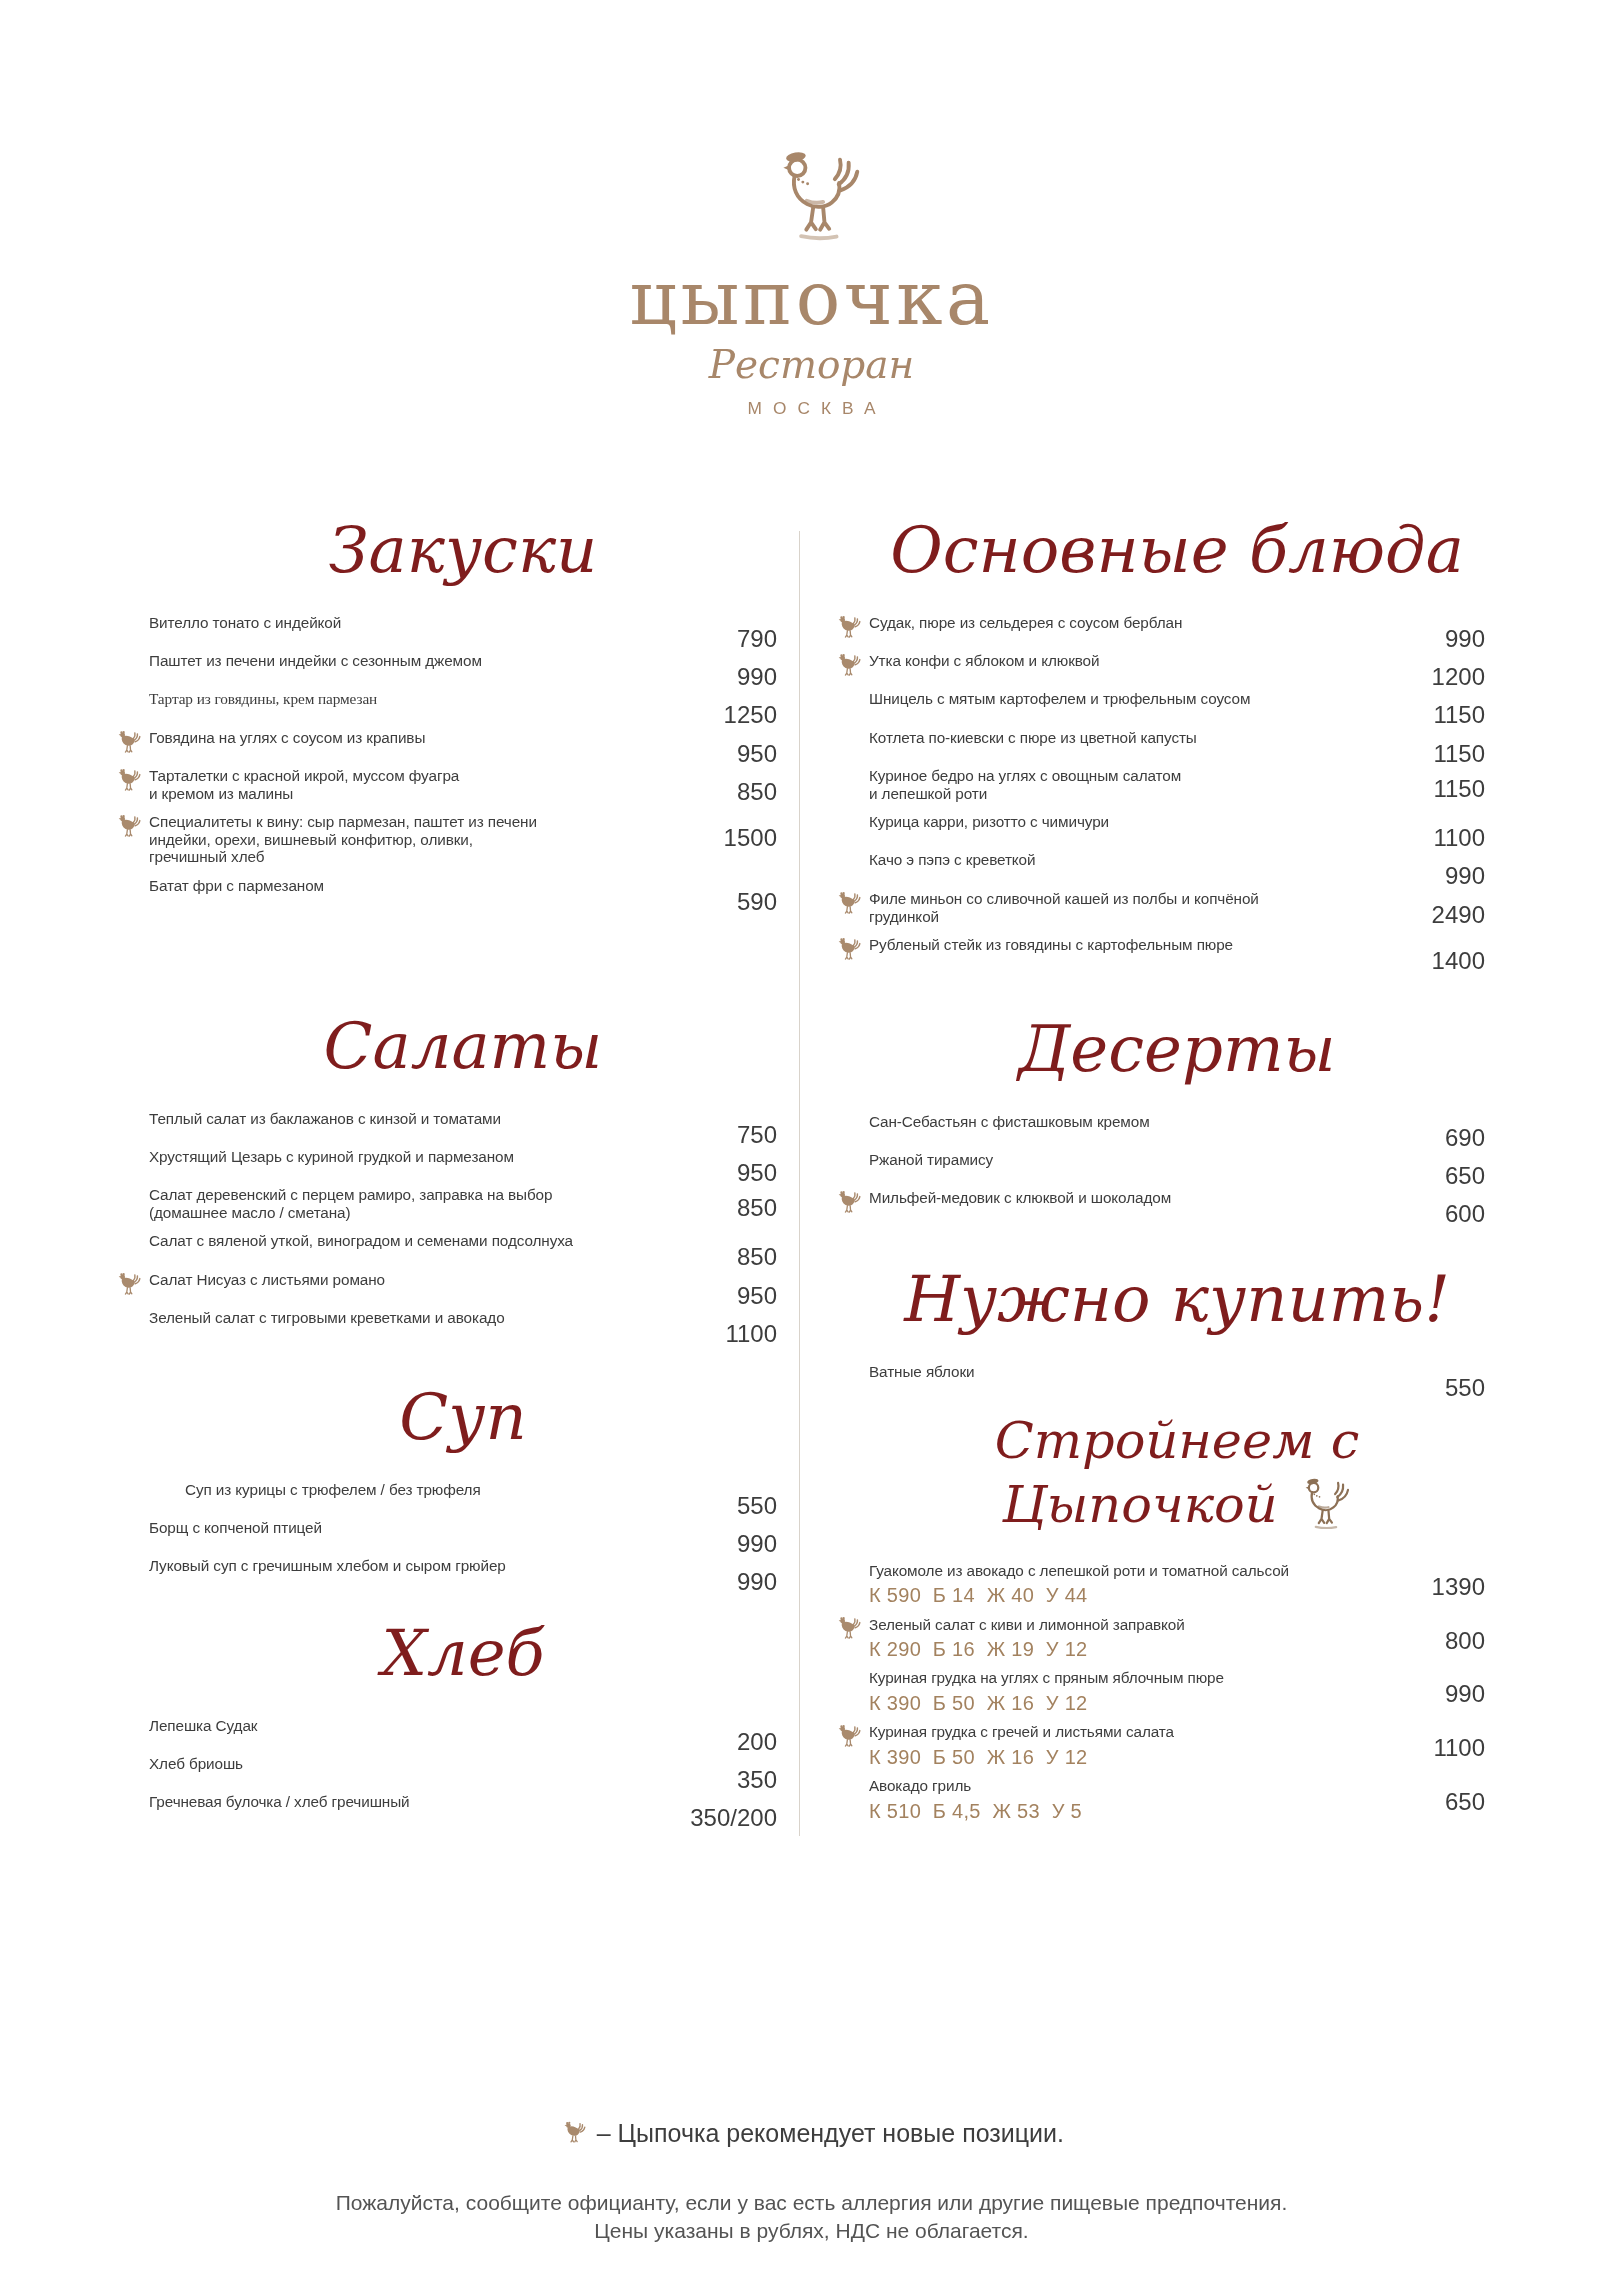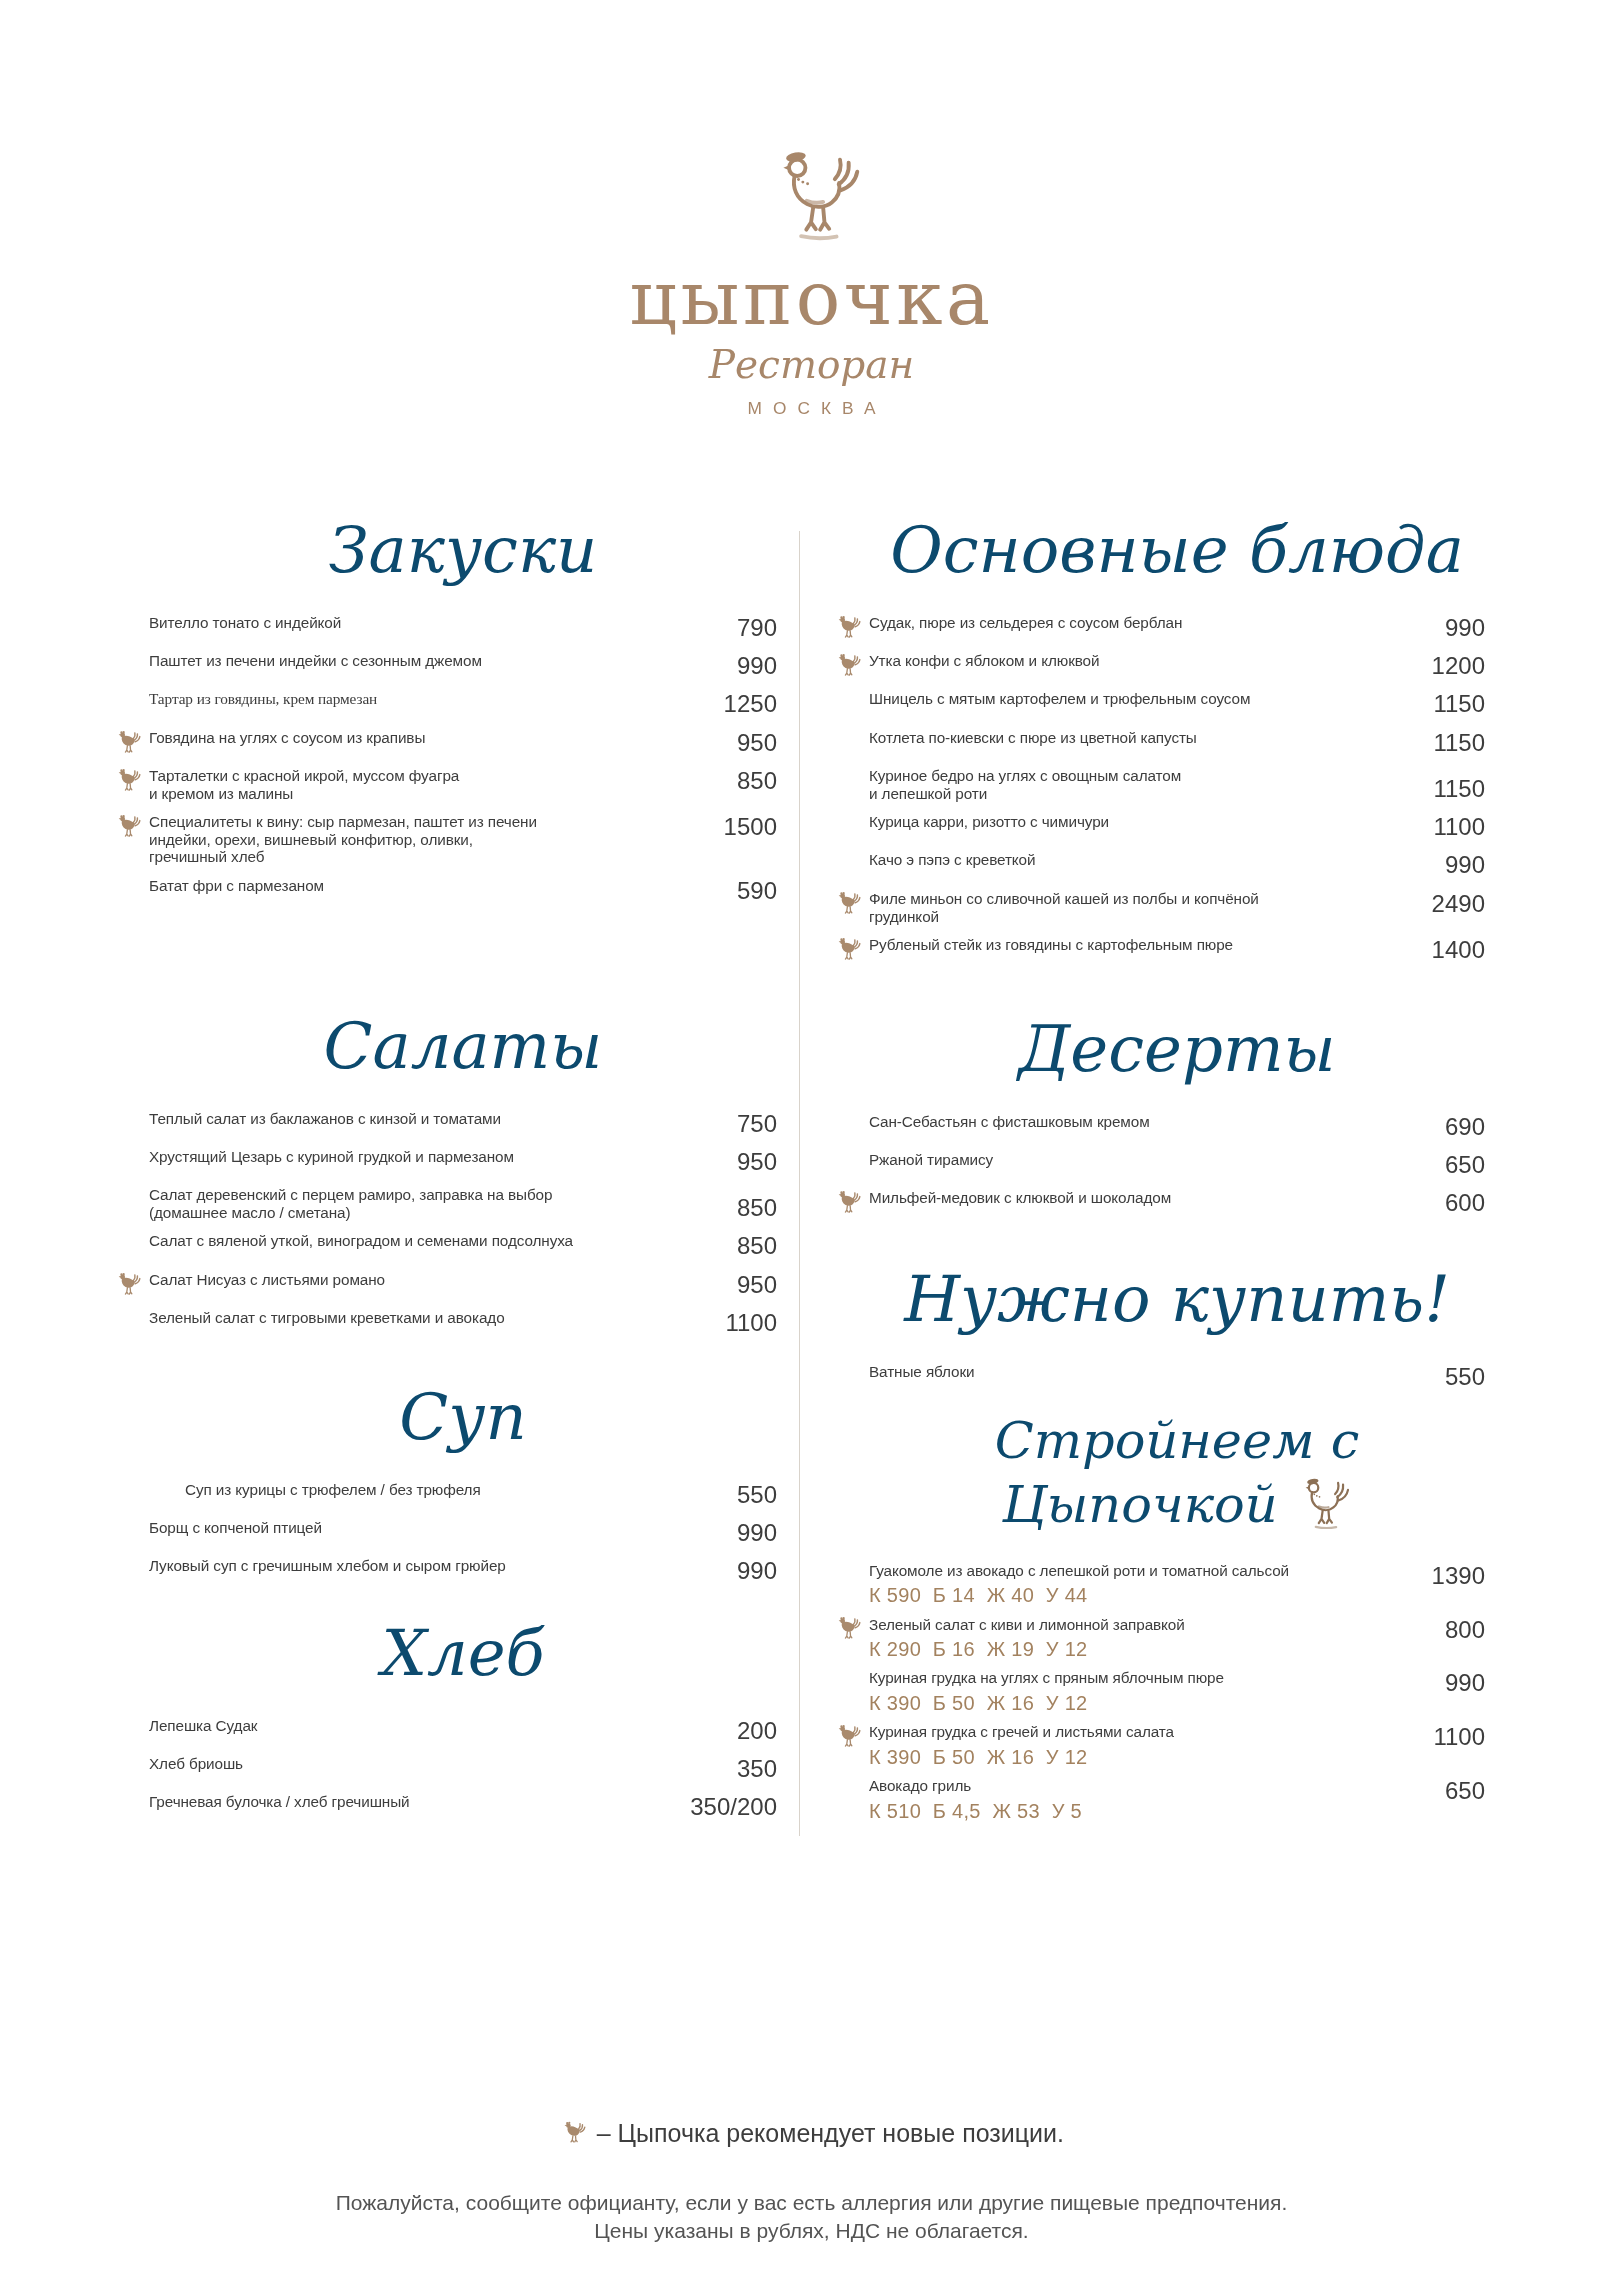--- a/index.html
+++ b/index.html
@@ -21,29 +21,29 @@
   .col-left .section:nth-child(1){top:514px;}
   .col-left .section:nth-child(2){top:1010px;}
   .col-left .section:nth-child(3){top:1381px;}
   .col-left .section:nth-child(4){top:1617px;}
   .col-right .section:nth-child(1){top:514px;}
   .col-right .section:nth-child(2){top:1013px;}
   .col-right .section:nth-child(3){top:1263px;}
   .col-right .section:nth-child(4){top:1412px;}
 
   .section-title{font-family:"DejaVu Serif",serif;font-style:italic;font-weight:400;
-    font-size:64px;color:#0c4a6e;text-align:center;margin:0 0 26px;line-height:1.15;}
+    font-size:64px;color:#7f1d1d;text-align:center;margin:0 0 26px;line-height:1.15;}
   .diet .section-title{font-size:51px;}
   .title-rooster{color:#8d7156;}
   .title-rooster svg{width:60px;height:65px;vertical-align:-14px;margin-left:14px;}
 
   .row{position:relative;margin-bottom:10.4px;min-height:28px;}
   .diet .row{margin-bottom:8.3px;}
   .name{font-size:24px;line-height:1.16;white-space:pre;letter-spacing:-0.1px;}
-  .price{position:absolute;right:0;top:0;font-size:24px;line-height:1.16;}
+  .price{position:absolute;right:0;top:11px;font-size:24px;line-height:1.16;}
   .price-bottom .price{top:auto;bottom:0;}
   .kbju{font-size:20px;color:#a3825f;margin-top:4.9px;white-space:pre;letter-spacing:0.3px;}
   .chick{position:absolute;left:-36px;top:-2.1px;width:29px;height:32px;color:#a98a6d;}
   .chick svg,.chick-inline svg{width:100%;height:100%;}
 
   .divider{position:absolute;left:799px;top:531px;width:1.4px;height:1305px;background:#d9d3cb;}
 
   
   .footer-legend{position:absolute;top:2118px;left:0;width:100%;text-align:center;font-size:25px;color:#3d3d3d;}
   .chick-inline{display:inline-block;width:28px;height:30.5px;vertical-align:-7px;margin-right:9.7px;color:#a98a6d;}

